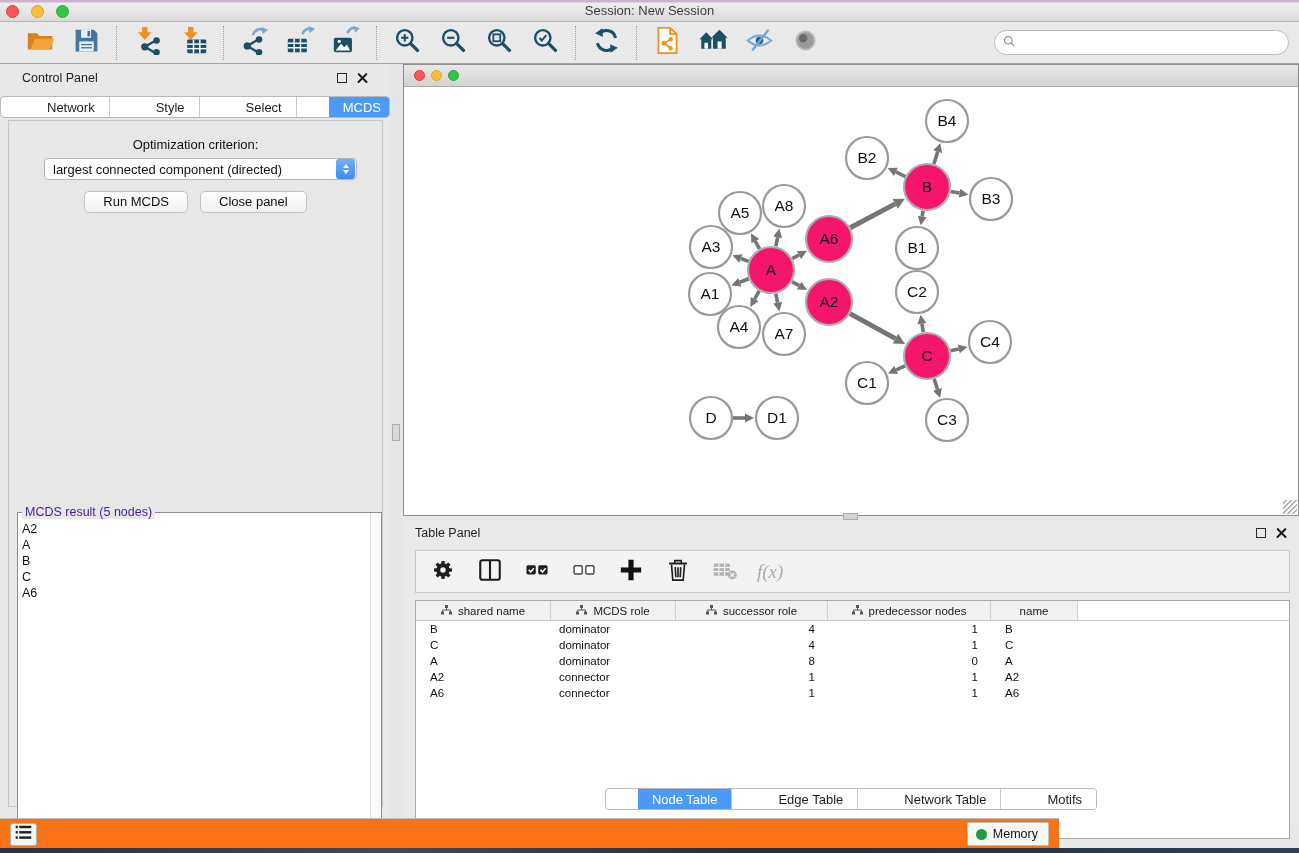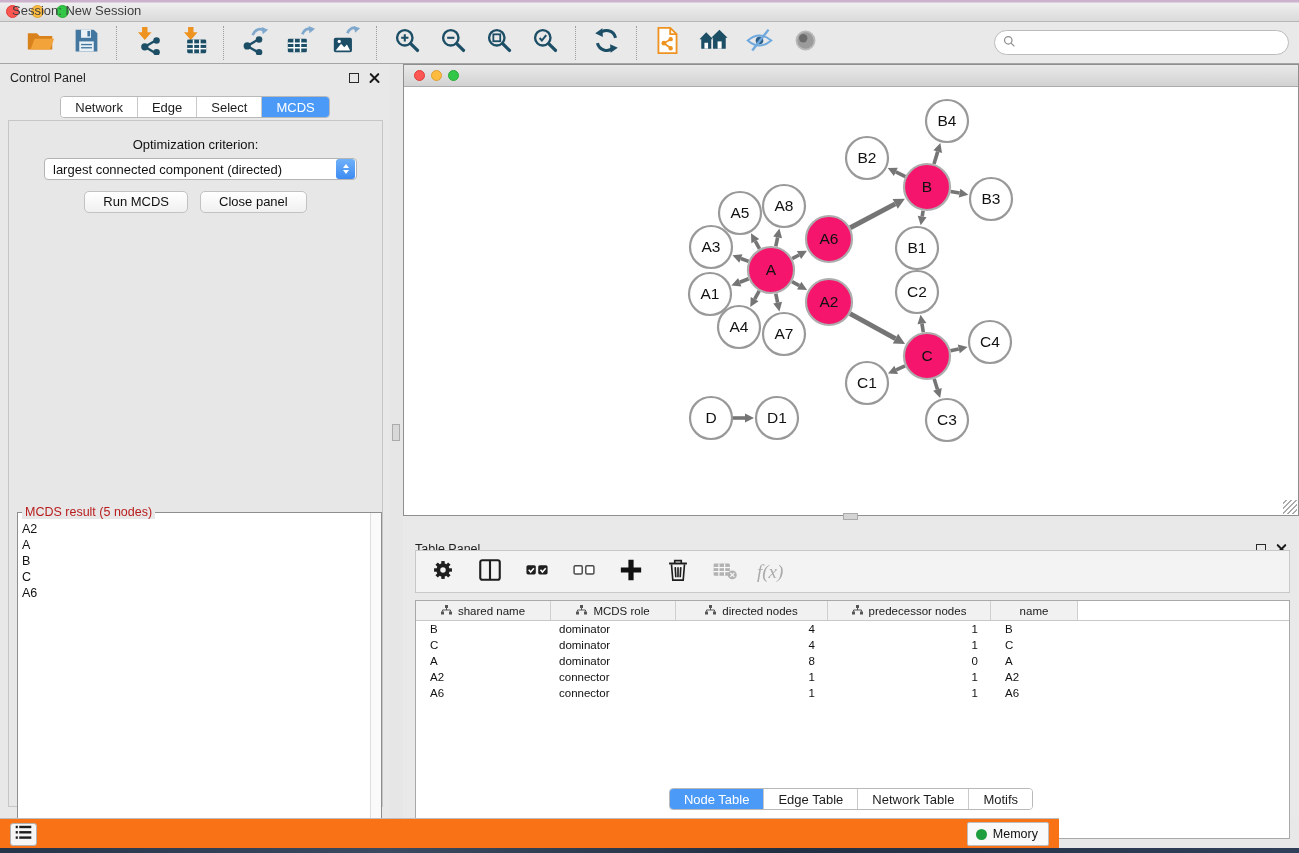--- a/index.html
+++ b/index.html
@@ -7,22 +7,22 @@
   body { font-family:"Liberation Sans", sans-serif; background:#E8E8E8; position:relative; overflow:hidden; }
 
   
   .titlebar { position:absolute; left:0; top:0; width:1299px; height:22px;
     background:linear-gradient(#CDB2CD 0px,#CDB2CD 2px,#EFEFEF 3px,#D9D9D9 22px);
     border-bottom:1px solid #B7B7B7; }
   .traffic { position:absolute; top:5px; width:13px; height:13px; border-radius:50%; }
   .t-red   { left:6px;  background:#FC5753; border:1px solid #DF3D38; }
   .t-yel   { left:31px; background:#FDBC40; border:1px solid #DE9F34; }
   .t-grn   { left:56px; background:#33C748; border:1px solid #27AA35; }
-  .app-title { position:absolute; top:3px; left:0; right:0; 
-    font-size:13px; color:#3E3E3E;margin-left:12px; }
+  .app-title { position:absolute; top:3px; left:0; right:0; text-align:center;
+    font-size:13px; color:#3E3E3E; }
 
   
   .toolbar { position:absolute; left:0; top:22px; width:1299px; height:42px;
     background:#E9E9E9; border-bottom:1px solid #A5A5A5;
     display:flex; align-items:center; padding-left:10px; }
   .tgroup { display:flex; align-items:center; gap:14px; padding:0 14px; }
   .tsep { width:1px; height:34px; border-left:1px dotted #9E9E9E; }
   .tbtn { width:32px; height:32px; display:flex; align-items:center; justify-content:center; cursor:default; }
   .tbtn svg { width:29px; height:29px; }
   .searchbox { position:absolute; right:10px; top:8px; width:295px; height:25px;
@@ -32,44 +32,44 @@
 
   
   .winctl { display:inline-flex; align-items:center; gap:10px; }
   .ic-float { width:10px; height:10px; border:1.5px solid #2A2A2A; background:transparent; display:inline-block; }
   .ic-close { width:11px; height:11px; position:relative; display:inline-block; }
   .ic-close::before,.ic-close::after { content:""; position:absolute; left:-1px; top:4.5px; width:13px; height:2.4px; background:#1A1A1A; border-radius:1px; }
   .ic-close::before { transform:rotate(45deg);} .ic-close::after { transform:rotate(-45deg);}
 
   
   .control-panel { position:absolute; left:0; top:64px; width:390px; height:754px; background:#E8E8E8; }
-  .cp-header { position:absolute; left:0; top:0; width:100%; height:28px; display:flex; align-items:center; padding:0 10px; }
+  .cp-header { position:absolute; left:0; top:0; width:100%; height:28px; display:flex; align-items:center; padding:0 22px; }
   .cp-title { font-size:12.5px; color:#1E1E1E; flex:1; }
   .seg-tabs { position:absolute; top:32px; left:0; right:0; display:flex; justify-content:center; }
   .seg { display:flex; border:1px solid #B9B9B9; border-radius:4px; background:#fff; overflow:hidden; height:22px; }
-  .seg .seg-item { font-size:13px; color:#1C1C1C; padding:2px 14px; line-height:17px; border-right:1px solid #C9C9C9; background:#fff; cursor:default;}
+  .seg .seg-item { font-size:13px; color:#1C1C1C; padding:2px 14px; line-height:17px; border-right:1px solid #C9C9C9; background:#fff; cursor:default;margin-left:32px;}
   .seg .seg-item:last-child { border-right:none; }
   .seg .seg-item.active { background:#4B9AF8; color:#fff; }
   .cp-content { position:absolute; left:8px; top:56px; width:375px; height:687px;
     background:#E7E7E7; border:1px solid #C6C6C6; }
   .opt-label { margin-top:16px; text-align:center; font-size:13px; color:#111; }
   .dropdown { position:absolute; left:35px; top:37px; width:313px; height:22px; background:#fff;
     border:1px solid #B4B4B4; border-radius:4px; display:flex; align-items:center; }
   .dropdown .dd-text { flex:1; font-size:13px; color:#111; padding-left:8px; white-space:nowrap; overflow:hidden;}
   .dd-stepper { width:19px; height:20px; margin-right:1px; background:linear-gradient(#6FB1F9,#3D8BF2); border-radius:3px;
     display:flex; flex-direction:column; align-items:center; justify-content:center; gap:2px; }
   .dd-up { width:0;height:0;border-left:3.5px solid transparent;border-right:3.5px solid transparent;border-bottom:4.5px solid #fff;}
   .dd-dn { width:0;height:0;border-left:3.5px solid transparent;border-right:3.5px solid transparent;border-top:4.5px solid #fff;}
   .btn-row { position:absolute; left:0; top:70px; width:100%; display:flex; justify-content:center; gap:12px; }
   .push-btn { height:22px; padding:0 18px; font-size:13px; color:#111; line-height:20px;
     background:linear-gradient(#FFFFFF,#F0F0F0); border:1px solid #C2C2C2; border-radius:5px; cursor:default;}
   .result-box { position:absolute; left:8px; top:391px; width:365px; height:344px;
     border:1px solid #8E8E8E; background:#fff; }
   .result-legend { position:absolute; left:4px; top:-8px; background:#E7E7E7; padding:0 3px;
-    font-size:12.5px; color:#b91c1c; }
+    font-size:12.5px; color:#4c1d95; }
   .result-list { position:absolute; left:1px; top:8px; bottom:1px; right:12px; overflow:hidden;
     font-size:12.5px; color:#111; padding-left:3px; }
   .result-list div { line-height:16px; }
   .result-scroll { position:absolute; right:0; top:0; bottom:0; width:11px; background:#FAFAFA; border-left:1px solid #DDD; }
 
   
   .v-divider { position:absolute; left:390px; top:64px; width:13px; height:754px; background:#E6E6E6; }
   .v-divider .handle { position:absolute; left:2px; top:360px; width:8px; height:17px; background:#D8D8D8; border:1px solid #ABABAB; }
   .h-handle { position:absolute; left:843px; top:513px; width:15px; height:7px; background:#D4D4D4; border:1px solid #ABABAB; }
 
@@ -82,21 +82,21 @@
   .nt-red { left:10px; background:#FC5753; border:1px solid #DF3D38;}
   .nt-yel { left:27px; background:#FDBC40; border:1px solid #DE9F34;}
   .nt-grn { left:44px; background:#33C748; border:1px solid #27AA35;}
   .net-title { position:absolute; left:0; right:0; top:3px; text-align:center; font-size:13px; color:#222; }
   .net-canvas { position:absolute; left:0; top:22px; width:894px; height:428px; background:#fff; }
   .net-grip { position:absolute; right:1px; bottom:1px; width:14px; height:14px;
     background:repeating-linear-gradient(135deg,#fff 0 2px,#AAA 2px 3.5px); }
 
   
   .table-panel { position:absolute; left:403px; top:520px; width:896px; height:298px; background:#E9E9E9; }
-  .tp-header { position:absolute; left:0; top:0; right:0; height:26px; display:flex; align-items:center; padding:0 12px;margin-top:16px;}
+  .tp-header { position:absolute; left:0; top:0; right:0; height:26px; display:flex; align-items:center; padding:0 12px;}
   .tp-title { font-size:12.5px; color:#1E1E1E; flex:1; }
   .tp-toolbar { position:absolute; left:12px; top:30px; width:875px; height:43px;
     background:#F3F3F3; border:1px solid #C8C8C8; display:flex; align-items:center; gap:17px; padding-left:12px; }
   .tp-toolbar .tbtn { width:30px; height:30px; }
   .tp-toolbar .tbtn svg { width:26px; height:26px; }
   .fx { font-family:"Liberation Serif", serif; font-style:italic; font-size:19px; color:#ABABAB; }
   .data-table { position:absolute; left:12px; top:80px; width:875px; height:239px;
     background:#fff; border:1px solid #A9A9A9; overflow:hidden; }
   .dt-head { display:flex; height:20px; border-bottom:1px solid #C8C8C8; }
   .dt-hcell { background:#F1F1F1; border-right:1px solid #CFCFCF; display:flex; align-items:center; justify-content:center; gap:6px;
@@ -315,21 +315,21 @@
   <div class="cp-header">
     <span class="cp-title">Control Panel</span>
     <span class="winctl">
       <span class="ic-float"></span>
       <span class="ic-close"></span>
     </span>
   </div>
   <div class="seg-tabs">
     <div class="seg" id="cp-tabs">
         <div class="seg-item">Network</div>
-        <div class="seg-item">Edge</div>
+        <div class="seg-item">Style</div>
         <div class="seg-item">Select</div>
         <div class="seg-item active">MCDS</div>
       </div>
   </div>
   <div class="cp-content">
     <div class="opt-label">Optimization criterion:</div>
     <div class="dropdown">
       <span class="dd-text">largest connected component (directed)</span>
       <span class="dd-stepper">
           <span class="dd-up"></span>
@@ -633,21 +633,21 @@
         </div>
         <div class="dt-hcell" style="width: 152px;">
           <span><svg width="11" height="10" viewBox="0 0 11 10">
               <g fill="#555">
                 <rect x="4" y="0" width="3" height="3"></rect>
                 <rect x="0" y="6.5" width="3" height="3"></rect>
                 <rect x="8" y="6.5" width="3" height="3"></rect>
               </g>
               <path d="M5.5 3 v2 M1.5 6.5 v-1.5 h8 v1.5" stroke="#555" stroke-width="1" fill="none"></path>
             </svg></span>
-          <span>directed nodes</span>
+          <span>successor role</span>
         </div>
         <div class="dt-hcell" style="width: 163px;">
           <span><svg width="11" height="10" viewBox="0 0 11 10">
               <g fill="#555">
                 <rect x="4" y="0" width="3" height="3"></rect>
                 <rect x="0" y="6.5" width="3" height="3"></rect>
                 <rect x="8" y="6.5" width="3" height="3"></rect>
               </g>
               <path d="M5.5 3 v2 M1.5 6.5 v-1.5 h8 v1.5" stroke="#555" stroke-width="1" fill="none"></path>
             </svg></span>

